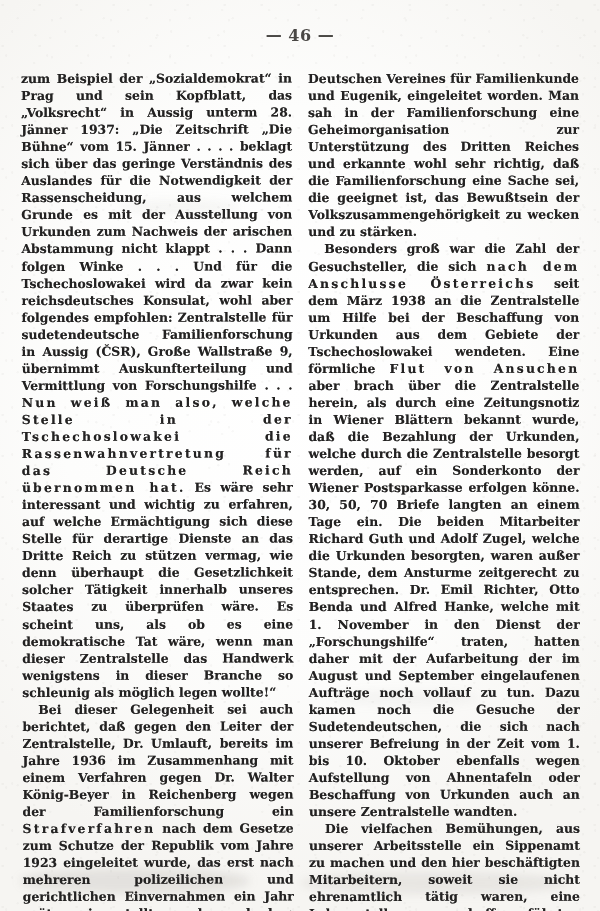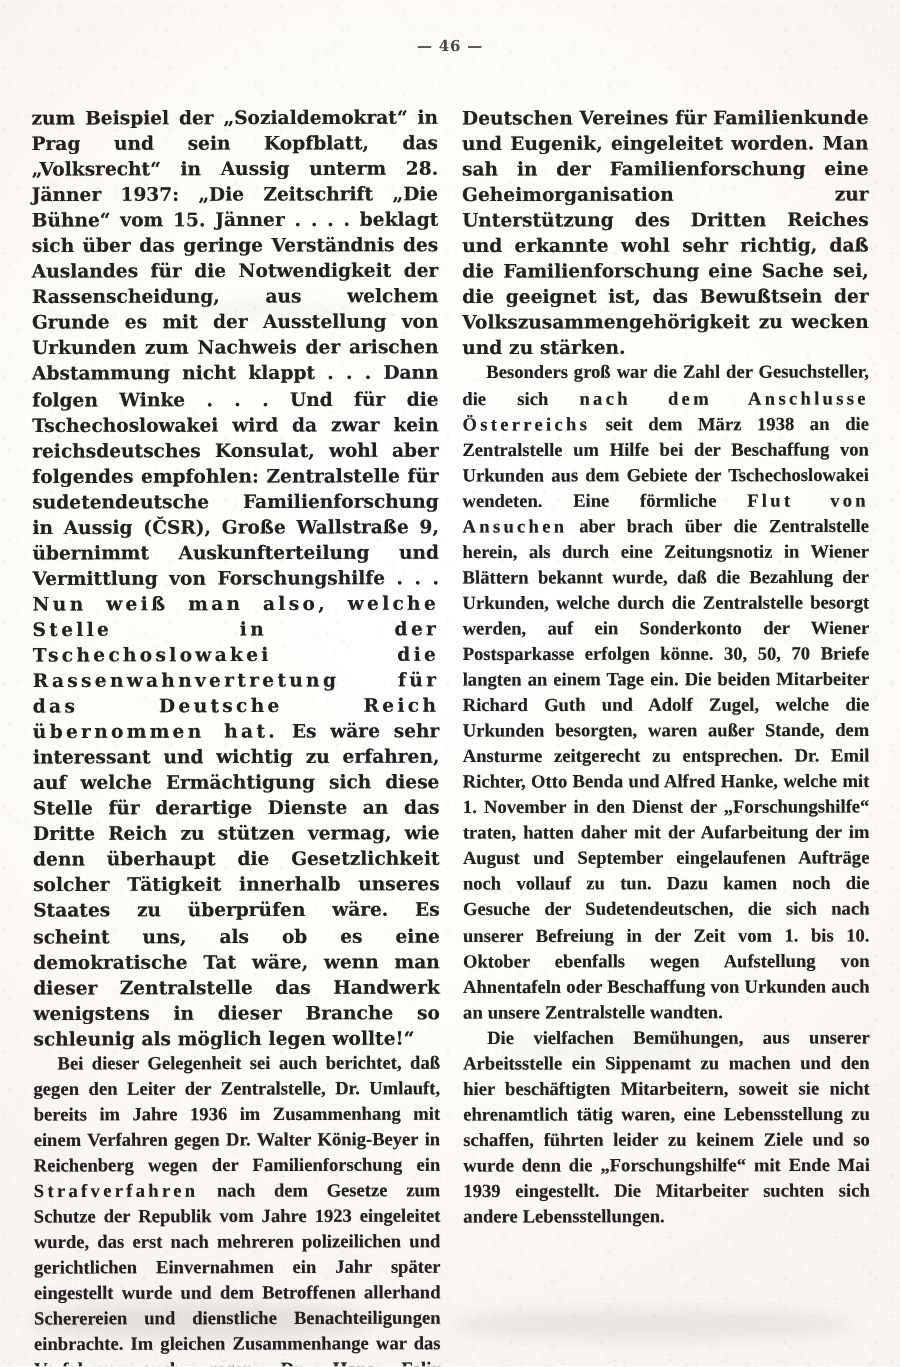--- a/index.html
+++ b/index.html
@@ -54,21 +54,21 @@
   .smudge.c { left: 120px; top: 200px; width: 120px; height: 14px; background: rgba(140,136,130,.07); }
   .smudge.d { left: 330px; top: 690px; width: 150px; height: 16px; background: rgba(140,136,130,.06); }
 
   
   .folio {
     position: absolute;
     left: 0; right: 0;
     top: 26px;
     text-align: center;
     font-family: "DejaVu Serif", "Liberation Serif", serif;
-    font-size: 10px;
+    font-size: 16px;
     font-weight: 700;
     letter-spacing: .5px;
     color: #4a4845;
   }
 
   
   .columns {
     position: absolute;
     left: 21px;
     top: 70px;
@@ -88,21 +88,21 @@
     font-size: 12.4px;
     line-height: 17.05px;
     color: #232222;
     font-weight: 700;
     -webkit-font-smoothing: none;
     word-spacing: .2px;
     
     text-shadow: 0 0 .45px rgba(40,38,36,.55);
   }
   .para + .para { margin-top: 0; }
-  .para.indent { text-indent: 16px; font-family: Liberation Serif, serif; }
+  .para.indent { text-indent: 16px; }
 
   
   .sp {
     letter-spacing: 2.2px;
     word-spacing: 2px;
   }
 
   
   .col-left  { transform: rotate(-0.12deg); transform-origin: top left; }
   .col-right { transform: rotate(-0.07deg); transform-origin: top left; }

